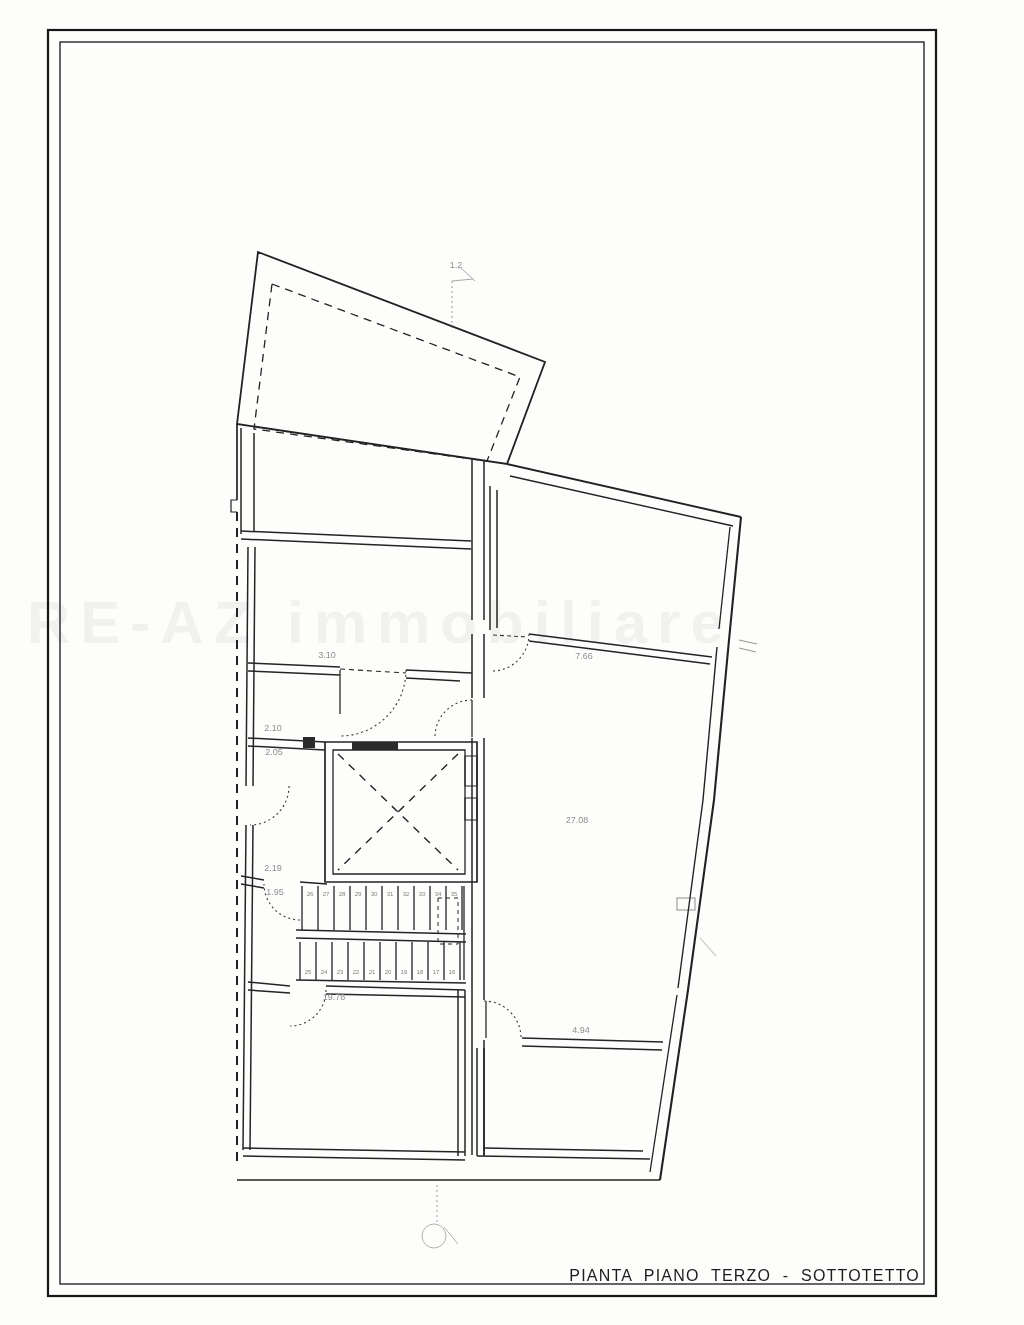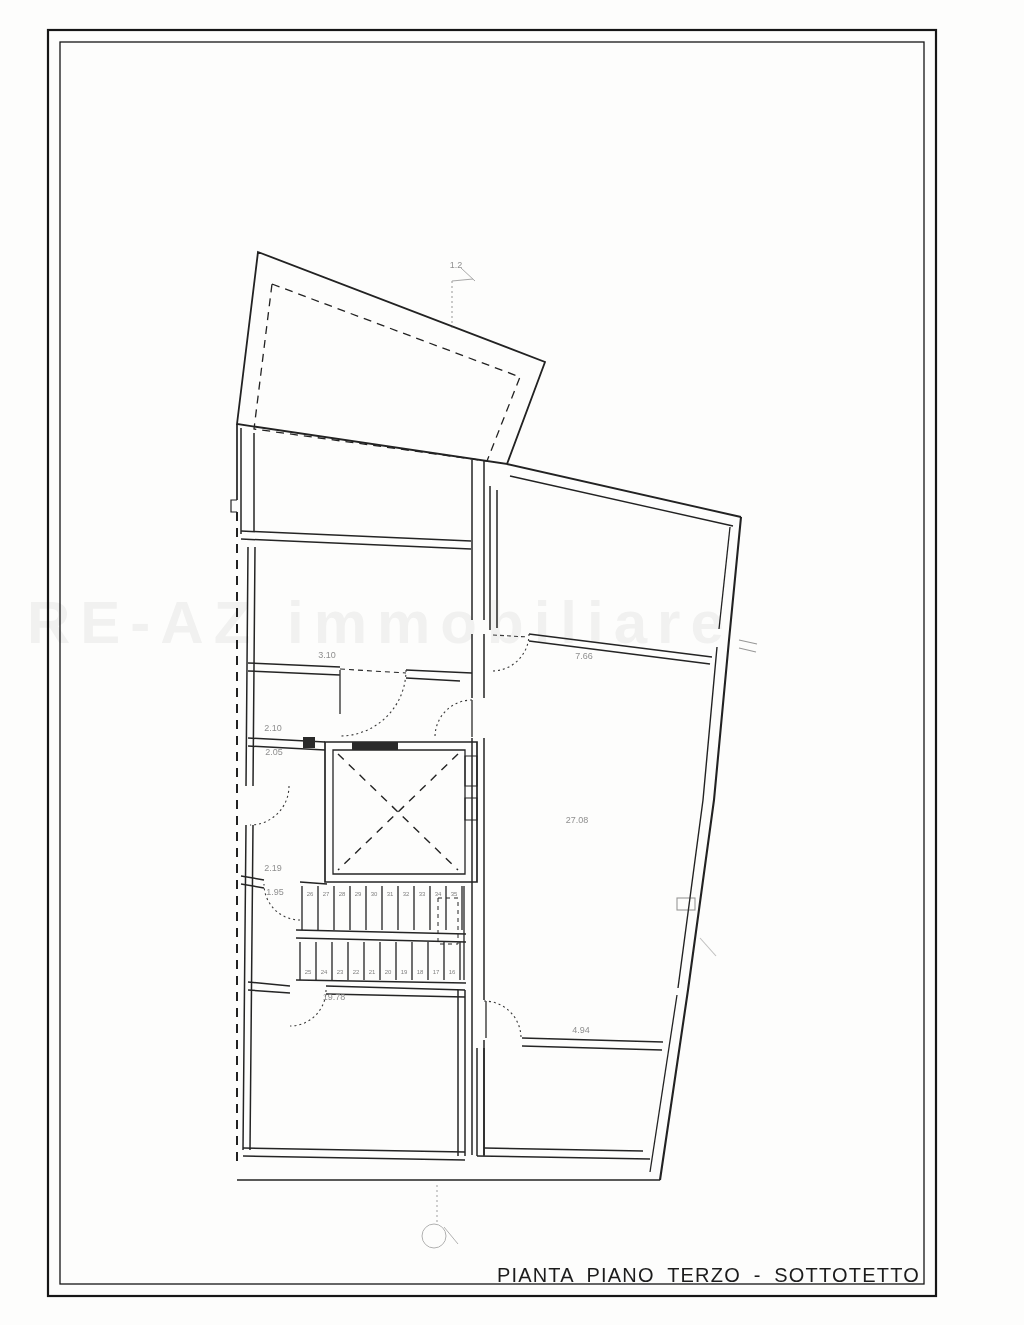--- a/index.html
+++ b/index.html
@@ -11,21 +11,21 @@
     position:absolute;top:588px;left:27px;width:980px;
     font-size:60px;font-weight:700;letter-spacing:10px;white-space:nowrap;
     color:rgba(40,40,40,0.055);user-select:none;
   }
   svg{position:absolute;top:0;left:0;}
   .titleblock{
     position:absolute;right:104px;bottom:36px;text-align:right;
     color:#1c1c1c;
   }
   .titleblock .t1{
-    font-size:20px;letter-spacing:1.2px;word-spacing:6px;line-height:27px;margin-left:22px;
+    font-size:16px;letter-spacing:1.2px;word-spacing:6px;line-height:27px;margin-left:22px;
   }
   .titleblock .t2{
     font-size:16px;letter-spacing:1.5px;line-height:27px;padding-right:18px;
   }
 </style>
 </head>
 <body>
 
 <div class="sheet">
 

